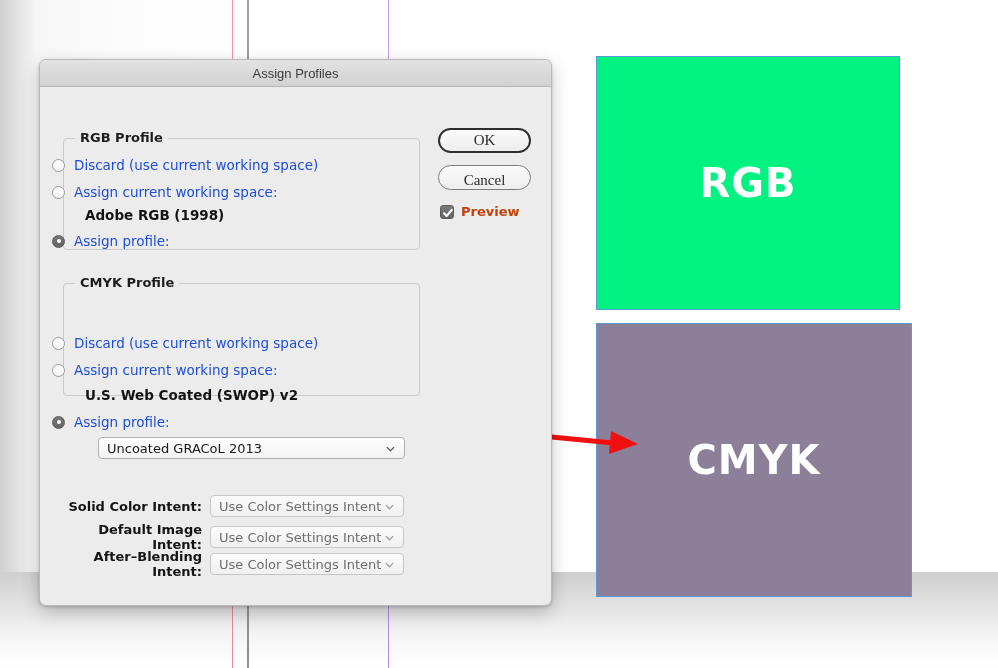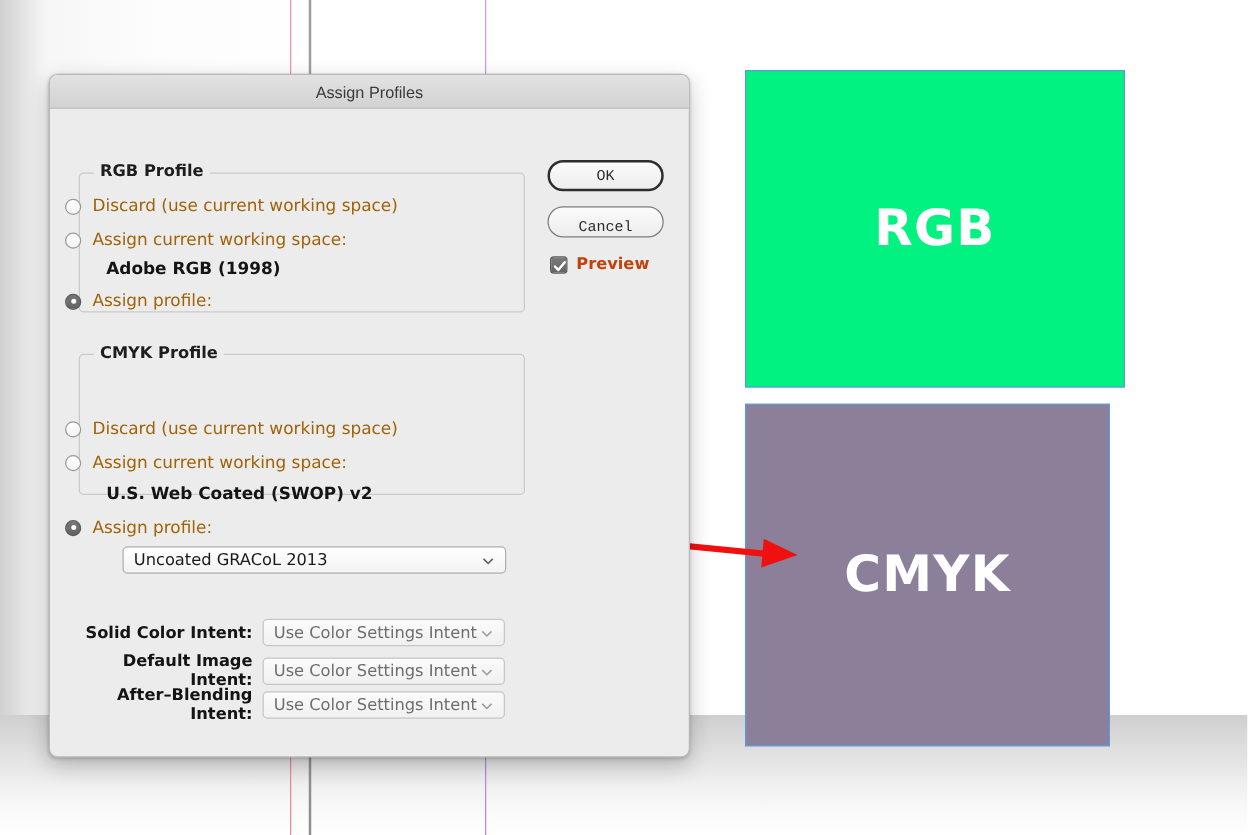--- a/index.html
+++ b/index.html
@@ -43,21 +43,21 @@
     display: flex; align-items: center; justify-content: center;
   }
   .swatch-label {
     color: #ffffff;
     font-size: 40px;
     font-weight: bold;
     letter-spacing: 1px;
     font-family: "DejaVu Sans", sans-serif;
   }
   #swatch-rgb  { left: 596px; top: 56px;  width: 304px; height: 254px; }
-  #swatch-cmyk { left: 596px; top: 323px; width: 292px; height: 274px; }
+  #swatch-cmyk { left: 596px; top: 323px; width: 316px; height: 274px; }
 
   
   #annotation-arrow {
     position: absolute; left: 398px; top: 398px;
     width: 250px; height: 70px; pointer-events: none;
   }
 
   
   #dialog {
     position: absolute; left: 39px; top: 59px;
@@ -111,21 +111,21 @@
   .radio.checked {
     background: linear-gradient(to bottom, #787878, #636363);
     border-color: #5a5a5a;
   }
   .radio.checked::after {
     content: ""; position: absolute;
     left: 3.5px; top: 3.5px; width: 4px; height: 4px;
     border-radius: 50%; background: #ffffff;
   }
   .radio-label {
-    font-size: 13.5px; color: #a16207;
+    font-size: 13.5px; color: #1d4ed8;
     font-family: "DejaVu Sans", sans-serif;
   }
   .workingspace-value {
     position: absolute; left: 45px;
     font-size: 13.5px; font-weight: bold; color: #141414;
     font-family: "DejaVu Sans", sans-serif;
   }
 
   
   .select {
@@ -164,22 +164,22 @@
   #intent-row-1 { left: 10px; top: 435px; }
   #intent-row-2 { left: 10px; top: 462px; }
 
   
   .btn {
     position: absolute;
     width: 93px; height: 25px;
     border-radius: 13px;
     background: linear-gradient(to bottom, #fbfbfb, #ededed);
     display: flex; align-items: center; justify-content: center;
-    font-size: 12px; color: #2b2b2b;
-    font-family: Liberation Mono, monospace;
+    font-size: 15px; color: #2b2b2b;
+    font-family: Liberation Serif, serif;
   }
   #btn-ok     { left: 398px; top: 41px; border: 2px solid #2e2e2e; }
   #btn-cancel { left: 398px; top: 78px; border: 1px solid #7d7d7d; align-items: flex-end; }
 
   #preview-row {
     position: absolute; left: 400px; top: 117px;
     display: flex; align-items: center;
   }
   #preview-checkbox {
     width: 14px; height: 14px;

